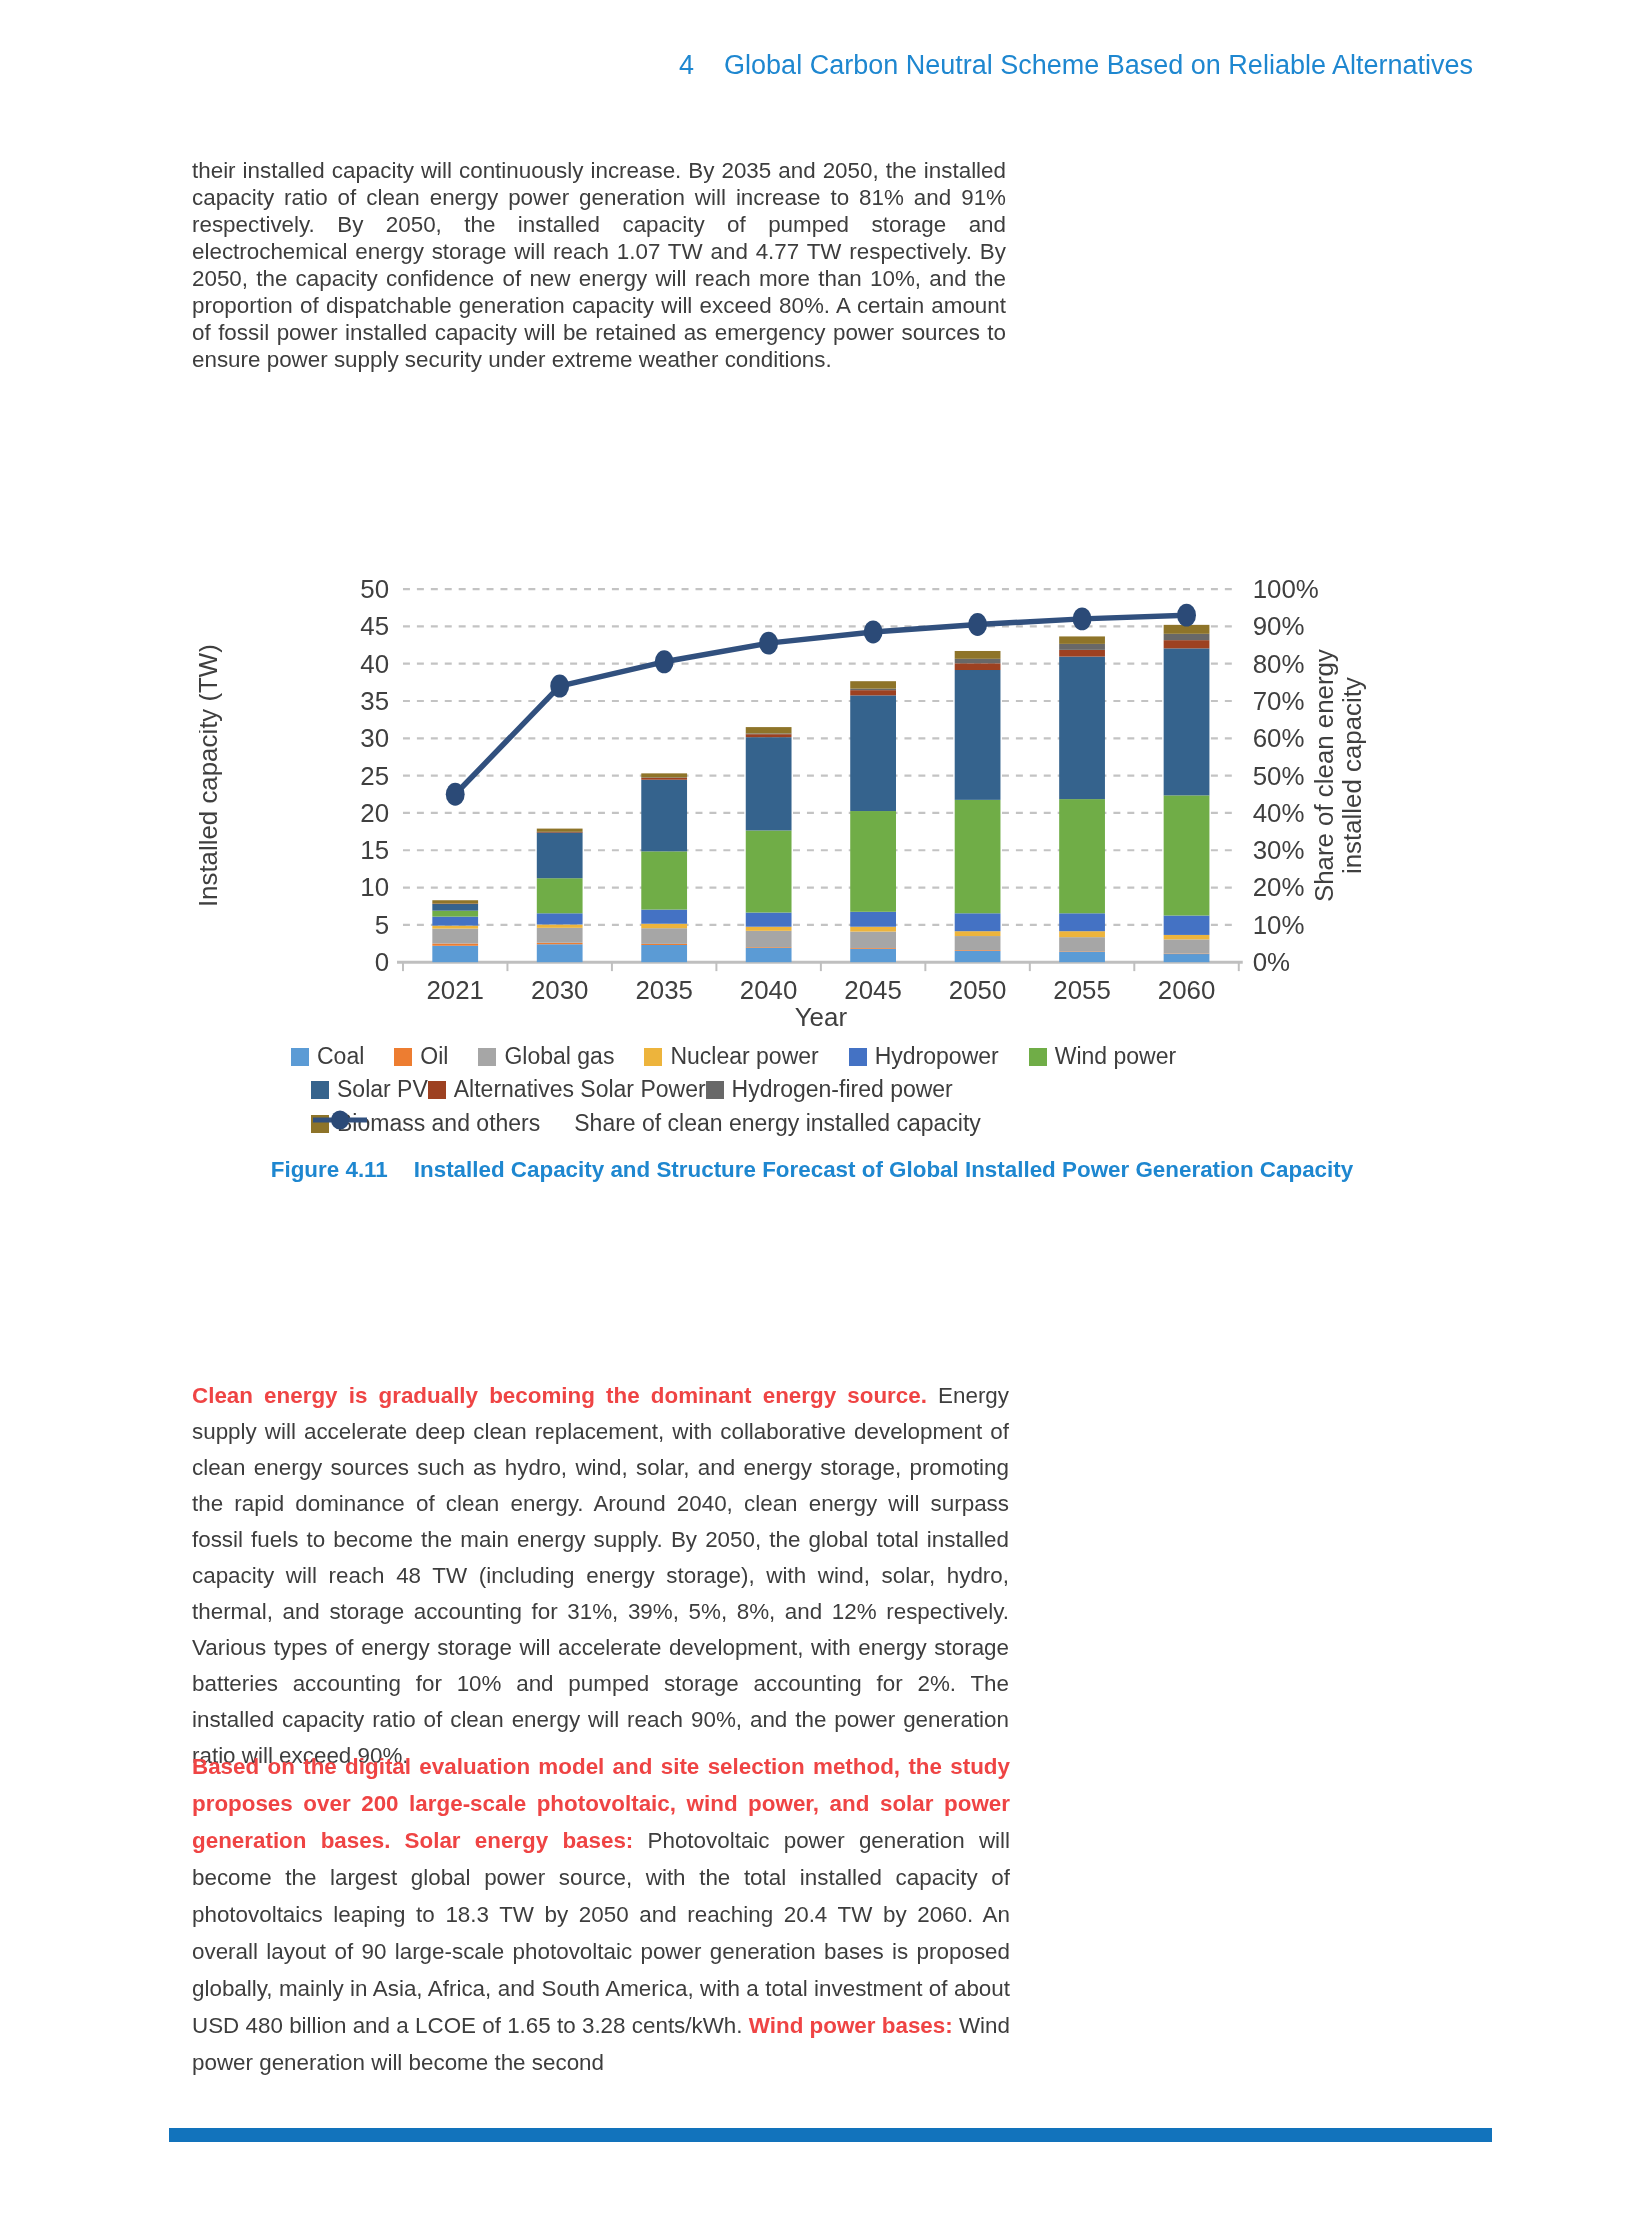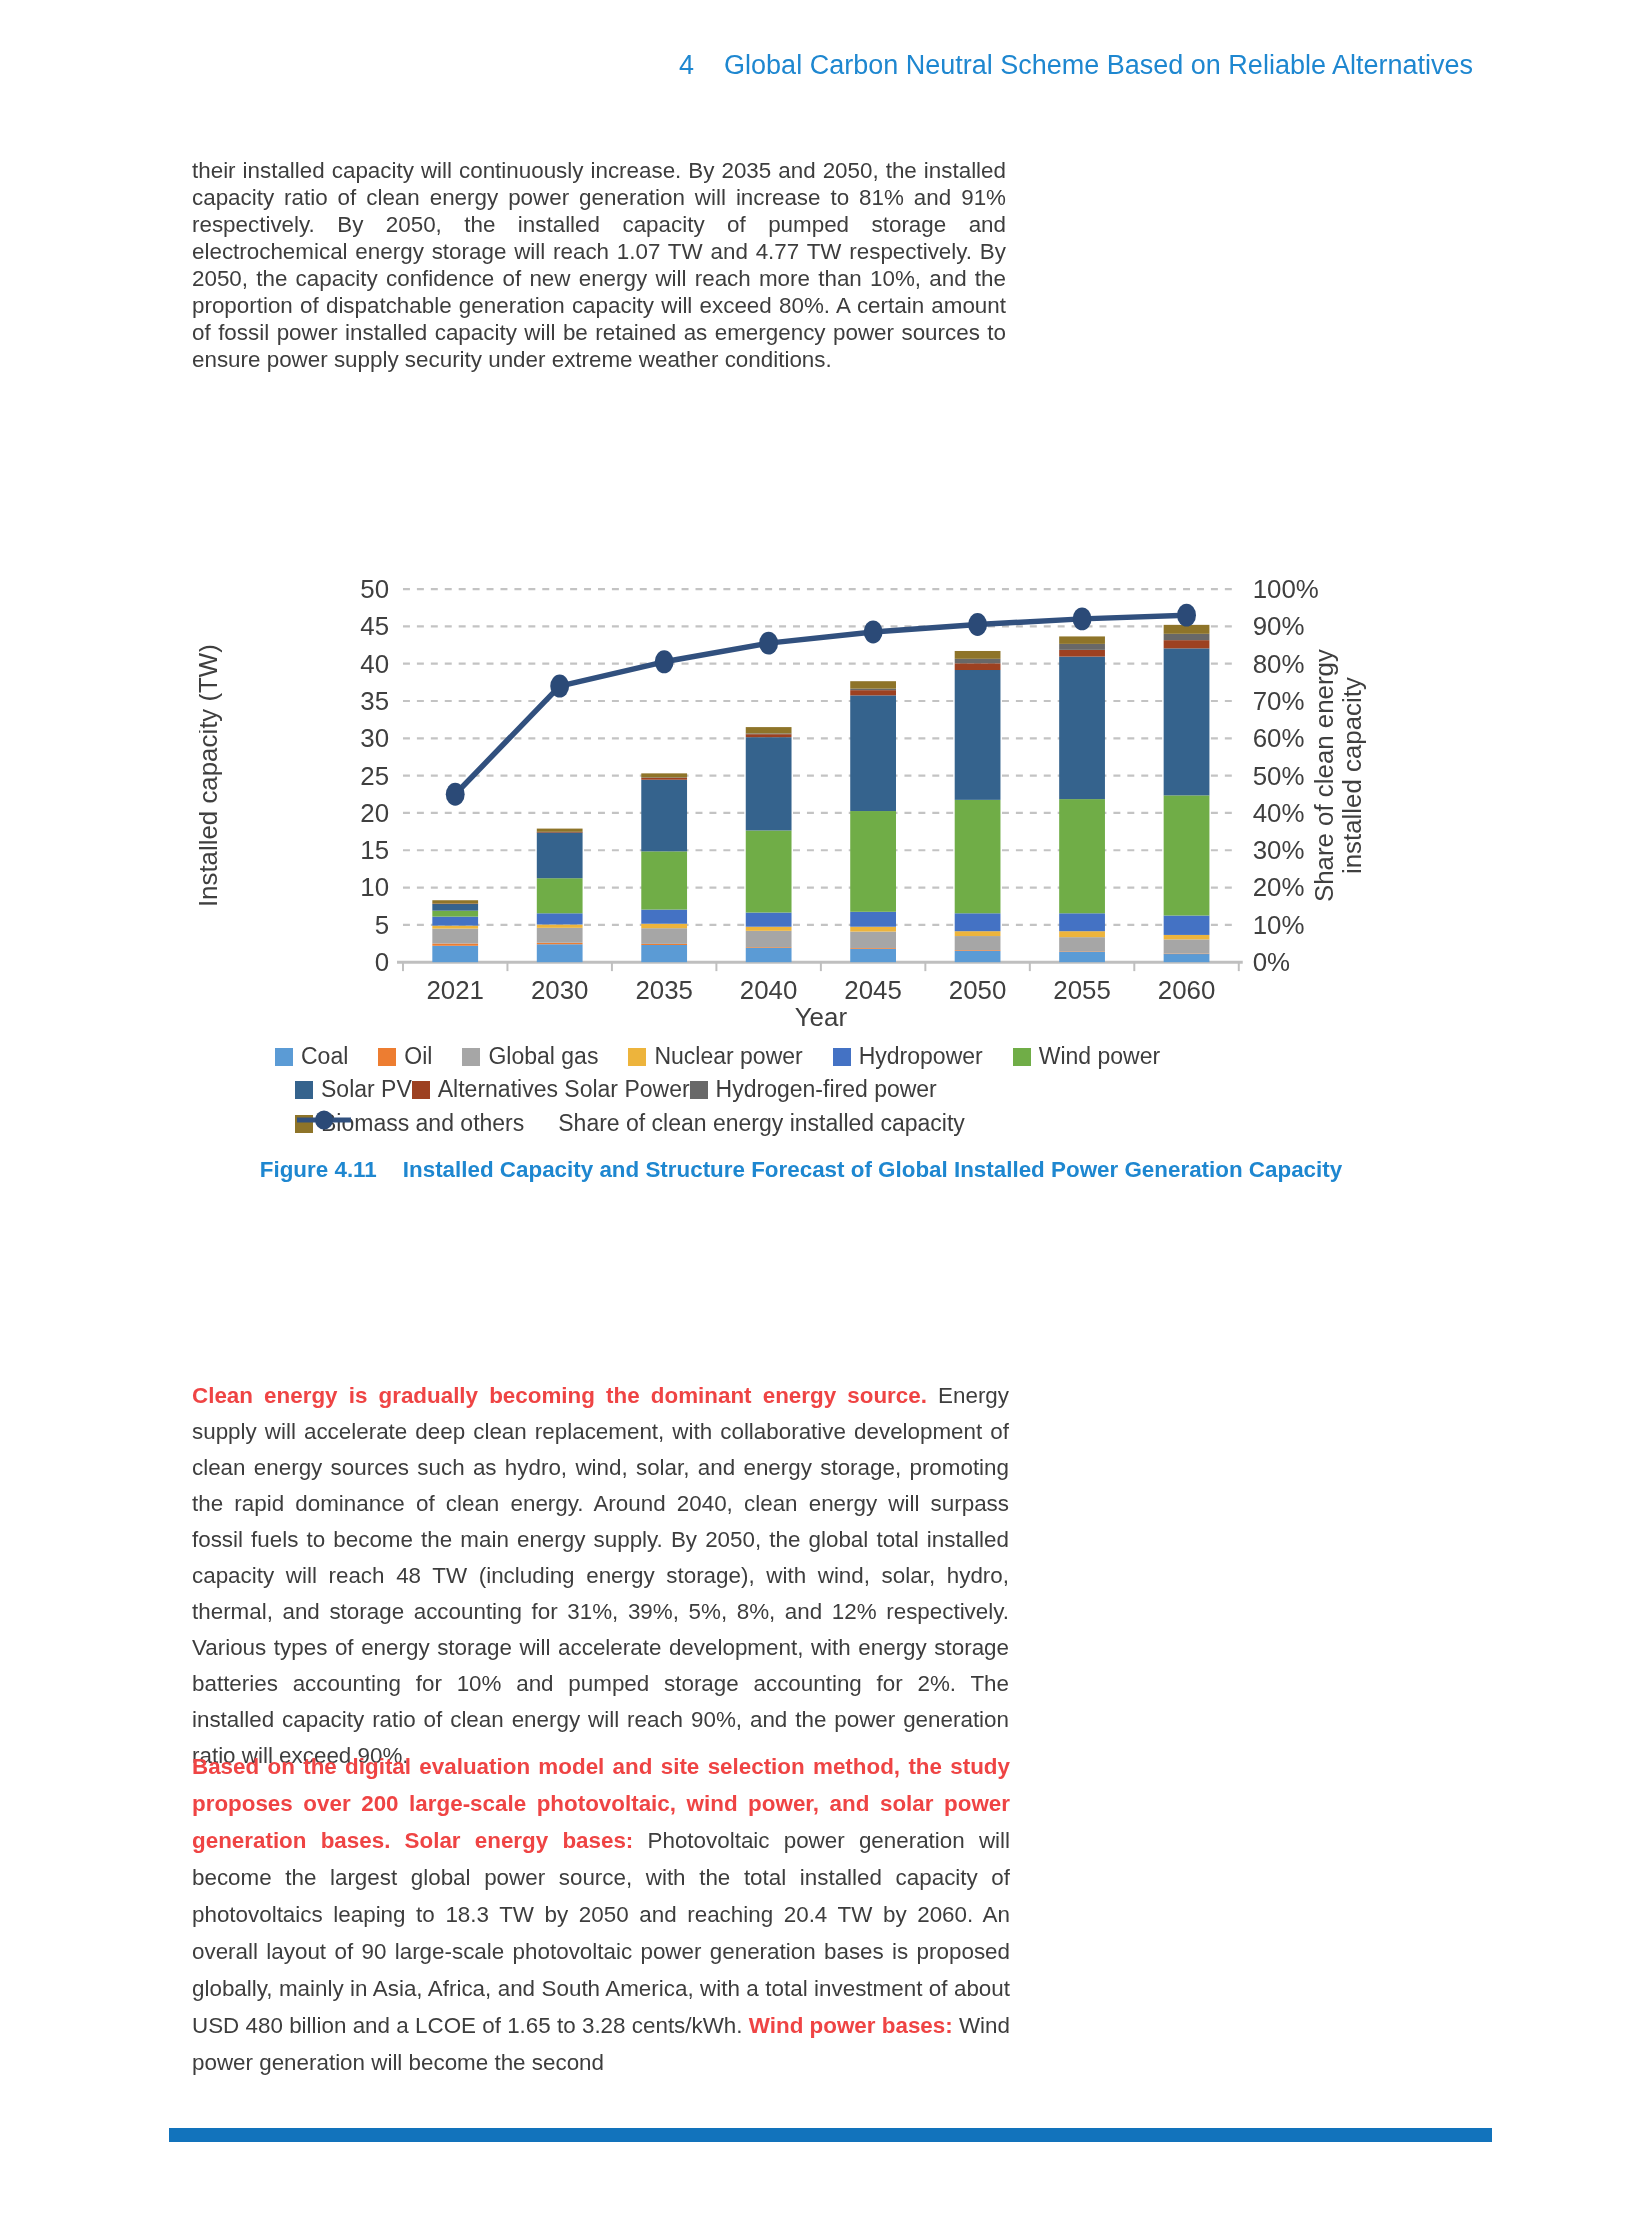--- a/index.html
+++ b/index.html
@@ -15,27 +15,27 @@
   .para{z-index:1;text-align:justify;font-size:22.4px;line-height:27px;color:#3d3d3d;}
   .para1{left:192px;top:157px;width:814px;}
   .para2{left:192px;top:1378px;width:817px;line-height:36px;}
   .para3{left:192px;top:1748px;width:818px;line-height:37px;}
   .bluebold{color:#ef4444;font-weight:bold;}
   
   .h2{left:192px;top:1308px;width:896px;font-size:23.4px;font-weight:bold;color:#1e87d0;}
   
   .chart-wrap{left:199px;top:557px;width:1194px;height:617px;}
   .chart-wrap svg{position:absolute;left:0;top:0;}
-  .legend-row{position:absolute;display:flex;align-items:flex-start;font-size:23px;color:#3d3d3d;}
+  .legend-row{position:absolute;display:flex;align-items:flex-start;font-size:23px;color:#3d3d3d;margin-left:16px;}
   .legend-row .item{display:flex;align-items:center;}
   .legend-row .sw{width:18px;height:18px;display:inline-block;margin-right:8px;flex:none;}
   .lr1{left:76px;top:486px;gap:30px;}
   .lr2{left:96px;top:519px;}
   .lr3{left:96px;top:553px;gap:34px;}
-  .caption{left:204px;top:1157px;width:1194px;text-align:center;font-size:22.4px;font-weight:bold;color:#1e87d0;}
+  .caption{left:215px;top:1157px;width:1194px;text-align:center;font-size:22.4px;font-weight:bold;color:#1e87d0;}
   .caption .lbl{margin-right:26px;}
   
   .side-text{
     left:1526px;top:1090px;height:689px;width:40px;
     writing-mode:vertical-rl;transform:rotate(180deg);
     font-size:23px;color:#1e87d0;white-space:pre;text-align:left;
   }
   .side-tab{left:1604px;top:1114px;width:42px;height:62px;background:#1273bc;
     border-top-left-radius:42px 31px;border-bottom-left-radius:42px 31px;}
   .pagenum{left:1488px;top:2092px;width:109px;text-align:center;font-size:26px;color:#3a3a3a;}

